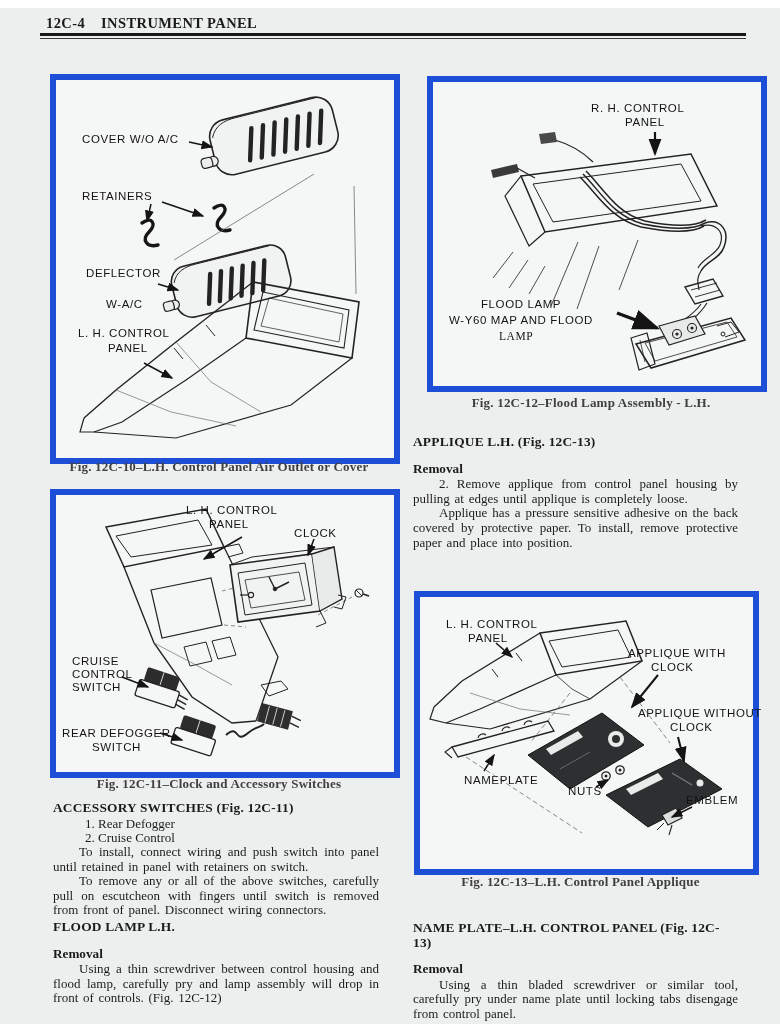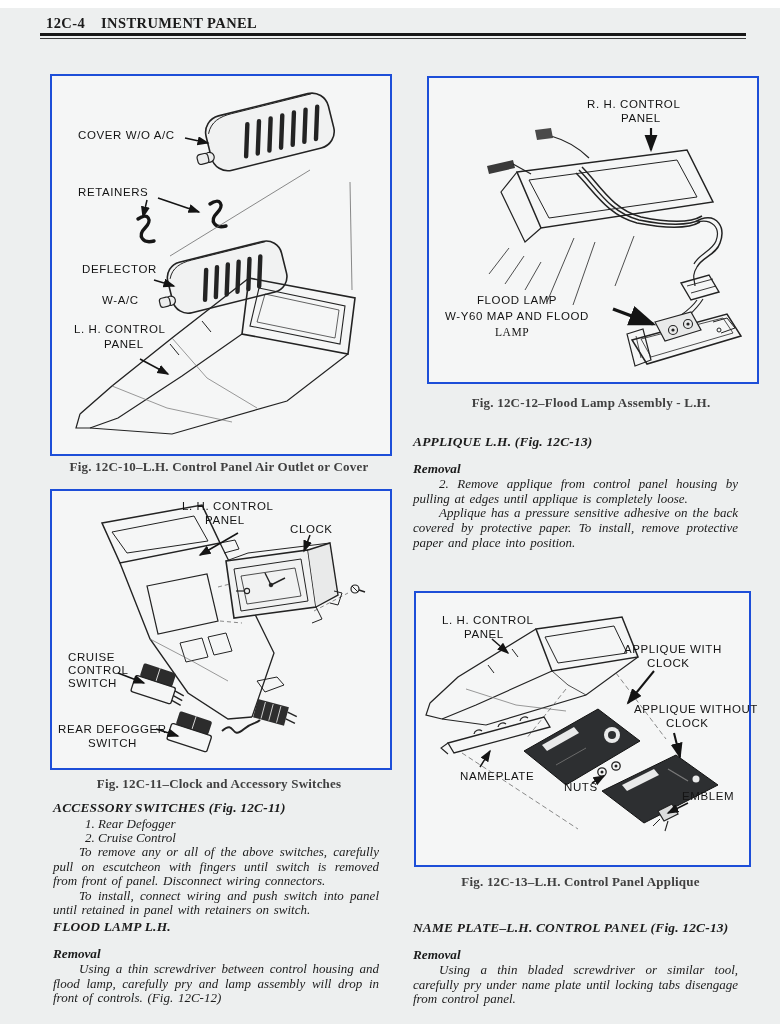--- a/index.html
+++ b/index.html
@@ -8,32 +8,32 @@
     background:#edefef;
     font-family:"Liberation Serif", serif;
     color:#1b1b1b; overflow:hidden;margin-top:8px;
   }
   
   .hdr{position:absolute; left:46px; top:7px; font-weight:bold; font-size:14.5px; letter-spacing:.4px; white-space:nowrap;}
   .hdr .code{margin-right:16px;}
   .rule1{position:absolute; left:40px; top:25px; width:706px; height:3px; background:#181818;}
   .rule2{position:absolute; left:40px; top:30px; width:706px; height:1px; background:#3a3a3a;}
   
-  .figbox{position:absolute; background:#f5f6f6; border:2px solid #1d4ed8;}
+  .figbox{position:absolute; background:#f5f6f6; border:6px solid #1d4ed8;}
   .figbox svg{position:absolute; left:0; top:0;}
   .flabel{
     position:absolute; font-family:"Liberation Sans", sans-serif;
     font-size:11.5px; letter-spacing:.6px; color:#141414; white-space:nowrap; line-height:12px;
   }
   .caption{
     position:absolute; text-align:center; font-weight:bold; font-size:13px;
     color:#404040; letter-spacing:.2px;
   }
   
-  .tblock{position:absolute; font-size:13px; line-height:14.6px; text-align:justify;font-style:italic;}
+  .tblock{position:absolute; font-size:13px; line-height:14.6px; text-align:justify;}
   .h1{font-weight:bold; font-size:13.4px; margin:0 0 1px 0; text-align:left; letter-spacing:.2px;}
   .sub{font-weight:bold; font-size:13.2px; margin:12px 0 1px 0; text-align:left;}
   .li{padding-left:32px; text-align:left; line-height:14.2px;}
   .para{margin:0; text-indent:26px; word-spacing:1.5px;}
   svg line, svg path, svg polygon, svg rect, svg circle, svg ellipse{vector-effect:non-scaling-stroke;}
 </style>
 </head>
 <body>
 
 <div class="page">
@@ -356,22 +356,22 @@
     <div class="flabel" style="left:44px; top:177px;">NAMEPLATE</div>
     <div class="flabel" style="left:148px; top:188px;">NUTS</div>
     <div class="flabel" style="left:266px; top:197px;">EMBLEM</div>
   </div>
   <div class="caption" style="left:414px; top:866px; width:333px;">Fig. 12C-13–L.H. Control Panel Applique</div>
 
   <div class="tblock" style="left:53px; top:793px; width:326px;">
     <div class="h1">ACCESSORY SWITCHES (Fig. 12C-11)</div>
     <div class="li">1. Rear Defogger</div>
     <div class="li">2. Cruise Control</div>
+    <p class="para">To install, connect wiring and push switch into panel until retained in panel with retainers on switch.</p>
     <p class="para">To remove any or all of the above switches, carefully pull on escutcheon with fingers until switch is removed from front of panel. Disconnect wiring connectors.</p>
-    <p class="para">To install, connect wiring and push switch into panel until retained in panel with retainers on switch.</p>
   </div>
 
   <div class="tblock" style="left:53px; top:912px; width:326px;">
     <div class="h1">FLOOD LAMP L.H.</div>
     <div class="sub">Removal</div>
     <p class="para">Using a thin screwdriver between control housing and flood lamp, carefully pry and lamp assembly will drop in front of controls. (Fig. 12C-12)</p>
   </div>
 
   <div class="tblock" style="left:413px; top:427px; width:325px;">
     <div class="h1">APPLIQUE L.H. (Fig. 12C-13)</div>

